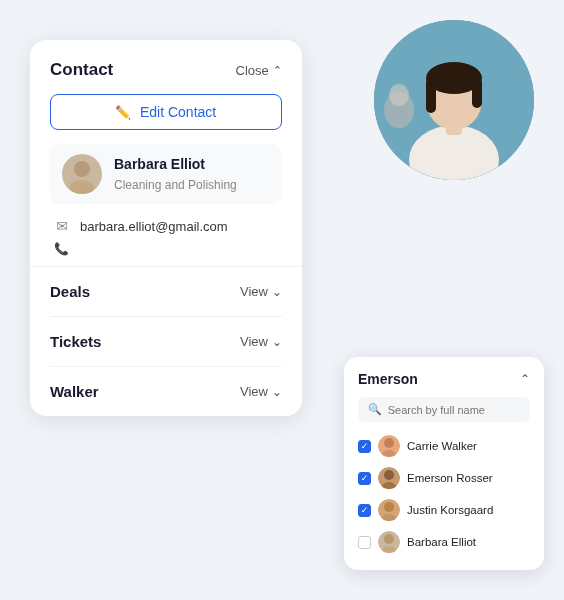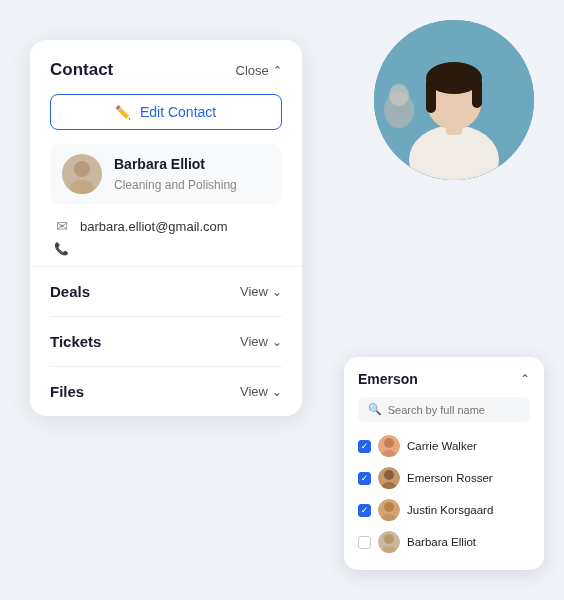--- a/index.html
+++ b/index.html
@@ -313,21 +313,21 @@
 
   <div class="section-row">
     <span class="section-label">Tickets</span>
     <button class="view-btn">
       <span>View</span>
       <span style="font-size:12px;">⌄</span>
     </button>
   </div>
 
   <div class="section-row" style="border-bottom:none;">
-    <span class="section-label">Files</span>
+    <span class="section-label">Walker</span>
     <button class="view-btn">
       <span>View</span>
       <span style="font-size:12px;">⌄</span>
     </button>
   </div>
 </div>
 
 <div class="profile-circle">
   <div class="profile-photo-placeholder">
     

